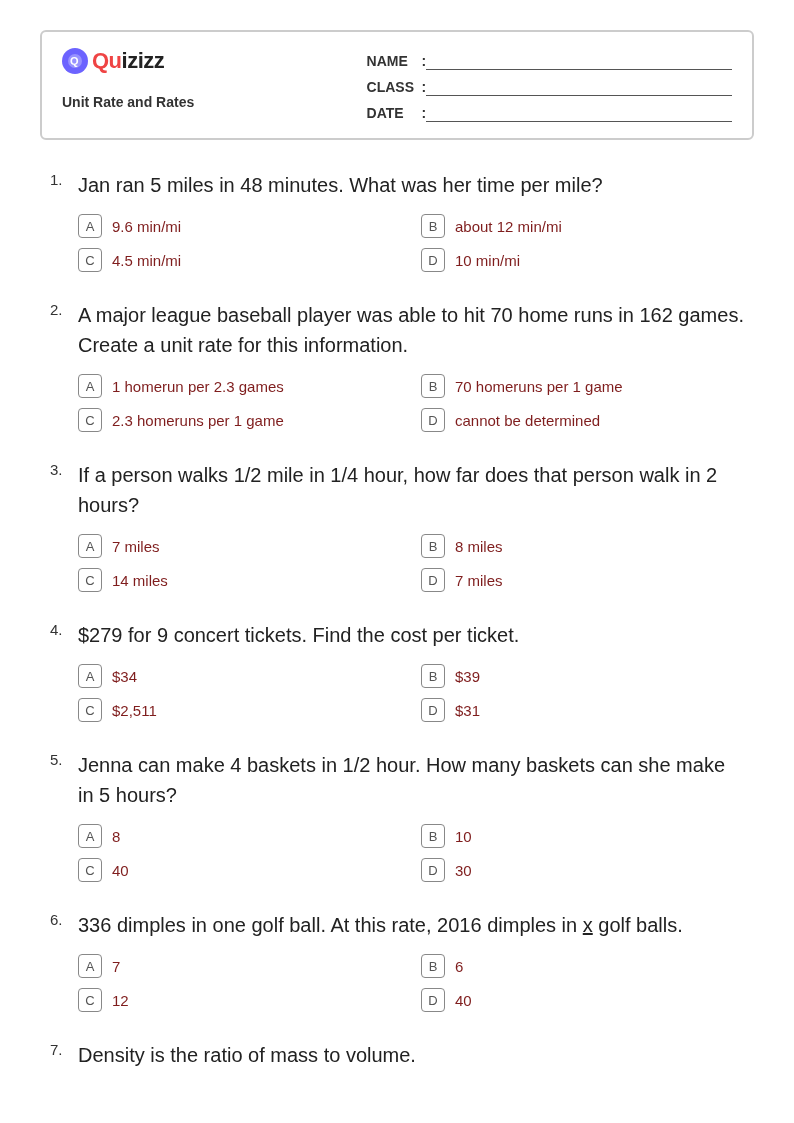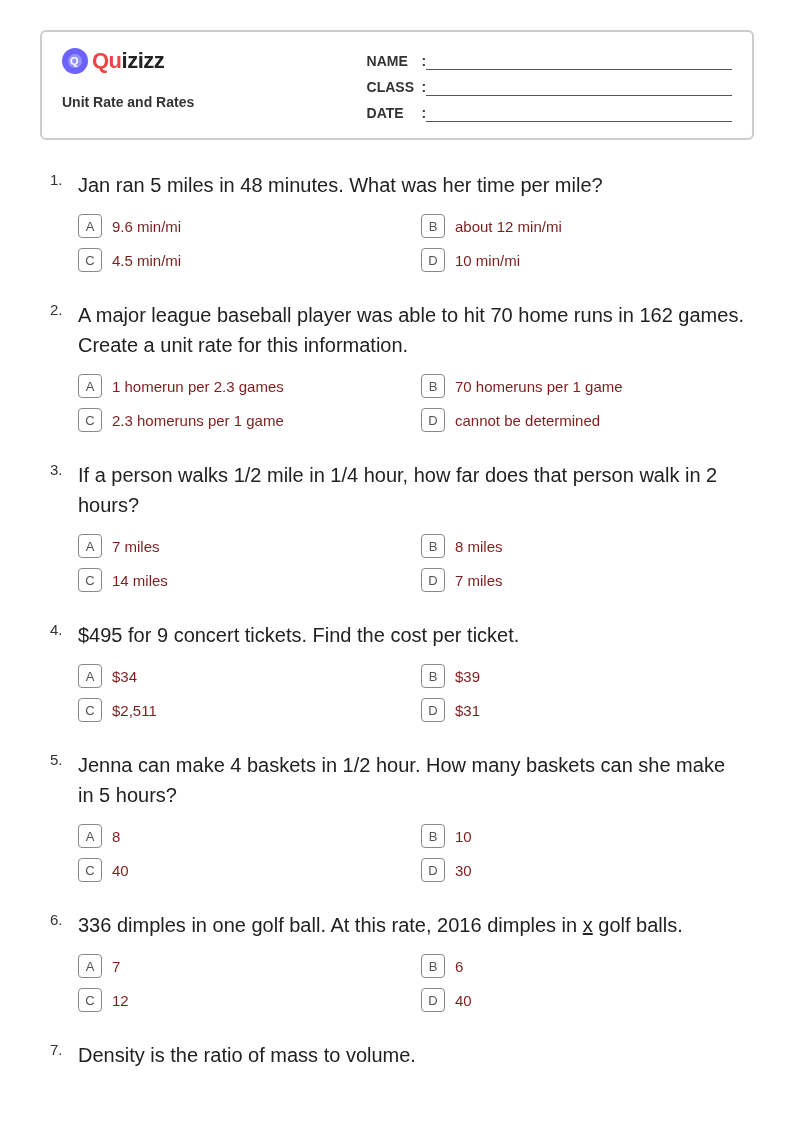--- a/index.html
+++ b/index.html
@@ -254,21 +254,21 @@
           </div>
           <div class="option">
             <div class="option-label">D</div>
             <span class="option-text">7 miles</span>
           </div>
         </div>
       </div>
       <div class="question-block">
         <div class="question-header">
           <span class="question-num">4.</span>
-          <span class="question-text">$495 for 9 concert tickets. Find the cost per ticket.</span>
+          <span class="question-text">$279 for 9 concert tickets. Find the cost per ticket.</span>
         </div>
         <div class="options-grid">
           <div class="option">
             <div class="option-label">A</div>
             <span class="option-text">$34</span>
           </div>
           <div class="option">
             <div class="option-label">B</div>
             <span class="option-text">$39</span>
           </div>

